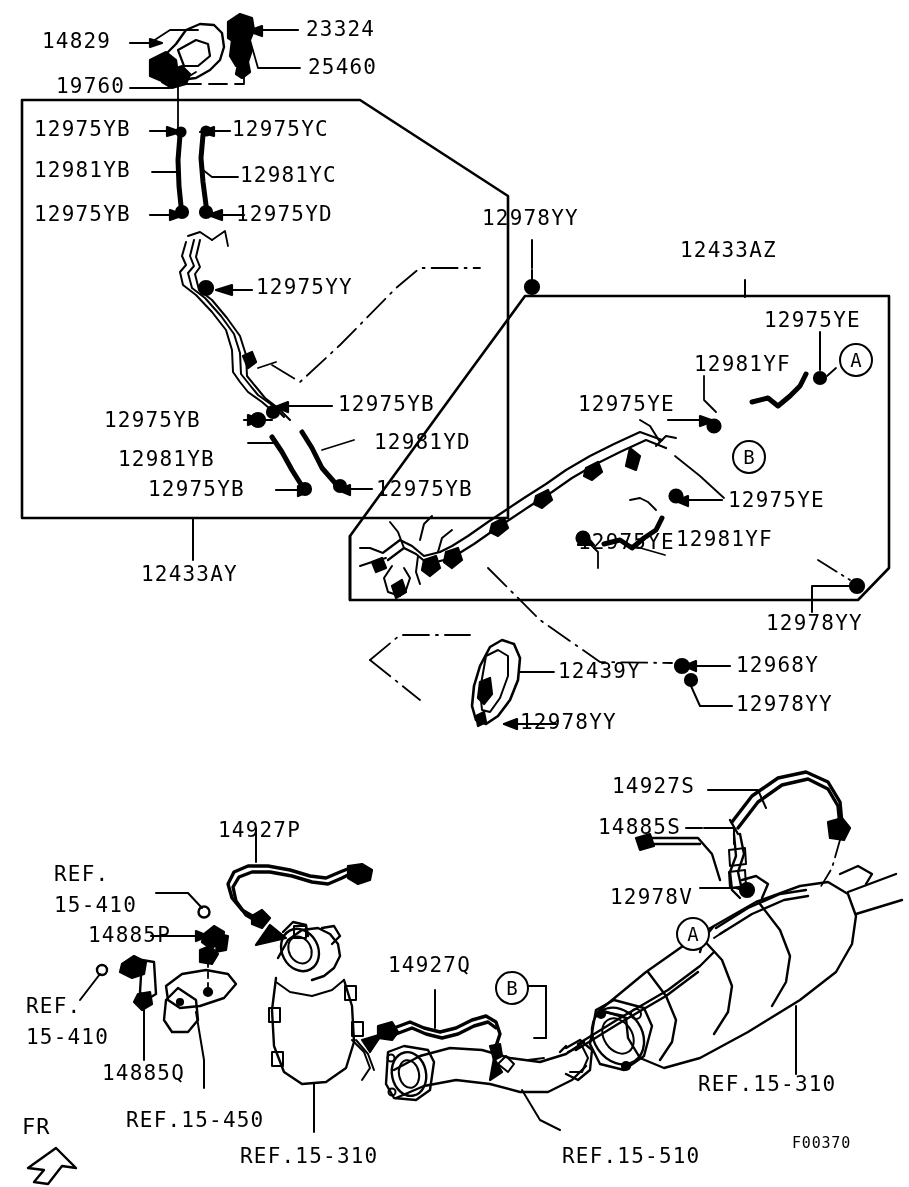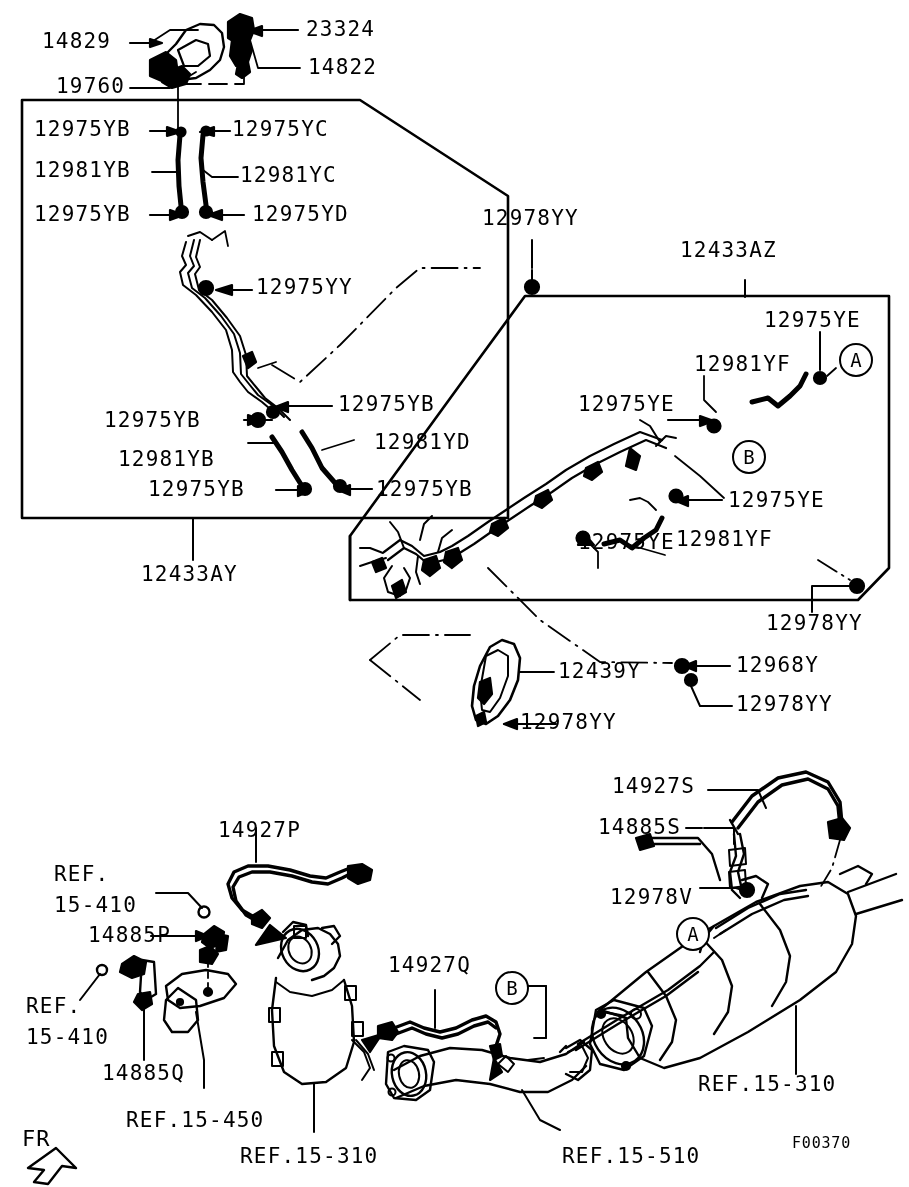--- a/index.html
+++ b/index.html
@@ -2,21 +2,21 @@
 <html><head>
 <meta charset="utf-8">
 <style>
   html,body{margin:0;padding:0;background:#fff;}
   body{font-family:"DejaVu Sans Mono","Liberation Mono",monospace;}
   #sheet{position:relative;width:909px;height:1187px;background:#fff;overflow:hidden;}
   #sheet svg{position:absolute;left:0;top:0;width:909px;height:1187px;}
   .lbl{position:absolute;white-space:nowrap;color:#000;font-family:"DejaVu Sans Mono","Liberation Mono",monospace;
        font-size:21px;letter-spacing:1.2px;line-height:1;text-align:right;}
   .lbl.code{font-size:15px;letter-spacing:0.8px;font-weight:normal;}
-  .lbl.fr{font-size:22px;letter-spacing:1px;margin-top:12px;}
+  .lbl.fr{font-size:22px;letter-spacing:1px;}
   .cbadge{position:absolute;width:30px;height:30px;border:2.2px solid #000;border-radius:50%;
           display:flex;align-items:center;justify-content:center;font-size:19px;background:#fff;
           font-family:"DejaVu Sans Mono","Liberation Mono",monospace;}
 </style>
 </head>
 <body>
 
 <div id="sheet">
 
 <svg viewBox="0 0 909 1187" xmlns="http://www.w3.org/2000/svg">
@@ -348,28 +348,28 @@
     <g>
       <path d="M56 1148 L28 1168 L44 1170 L34 1182 L48 1184 L62 1166 L76 1168 Z" stroke-width="2.4" fill="#fff"></path>
     </g>
 
   </g>
 </svg>
 
 <div class="lbl" style="left:42px;top:31px">14829</div>
 <div class="lbl" style="left:306px;top:19px">23324</div>
 <div class="lbl" style="left:56px;top:76px">19760</div>
-<div class="lbl" style="left:308px;top:57px">14822</div>
+<div class="lbl" style="left:308px;top:57px">25460</div>
 
 <div class="lbl" style="left:34px;top:119px">12975YB</div>
 <div class="lbl" style="left:232px;top:119px">12975YC</div>
 <div class="lbl" style="left:34px;top:160px">12981YB</div>
 <div class="lbl" style="left:240px;top:165px">12981YC</div>
 <div class="lbl" style="left:34px;top:204px">12975YB</div>
-<div class="lbl" style="left:252px;top:204px">12975YD</div>
+<div class="lbl" style="left:236px;top:204px">12975YD</div>
 <div class="lbl" style="left:256px;top:277px">12975YY</div>
 
 <div class="lbl" style="left:482px;top:208px">12978YY</div>
 <div class="lbl" style="left:680px;top:240px">12433AZ</div>
 
 <div class="lbl" style="left:764px;top:310px">12975YE</div>
 <div class="lbl" style="left:694px;top:354px">12981YF</div>
 <div class="lbl" style="left:578px;top:394px">12975YE</div>
 <div class="lbl" style="left:728px;top:490px">12975YE</div>
 <div class="lbl" style="left:676px;top:529px">12981YF</div>

